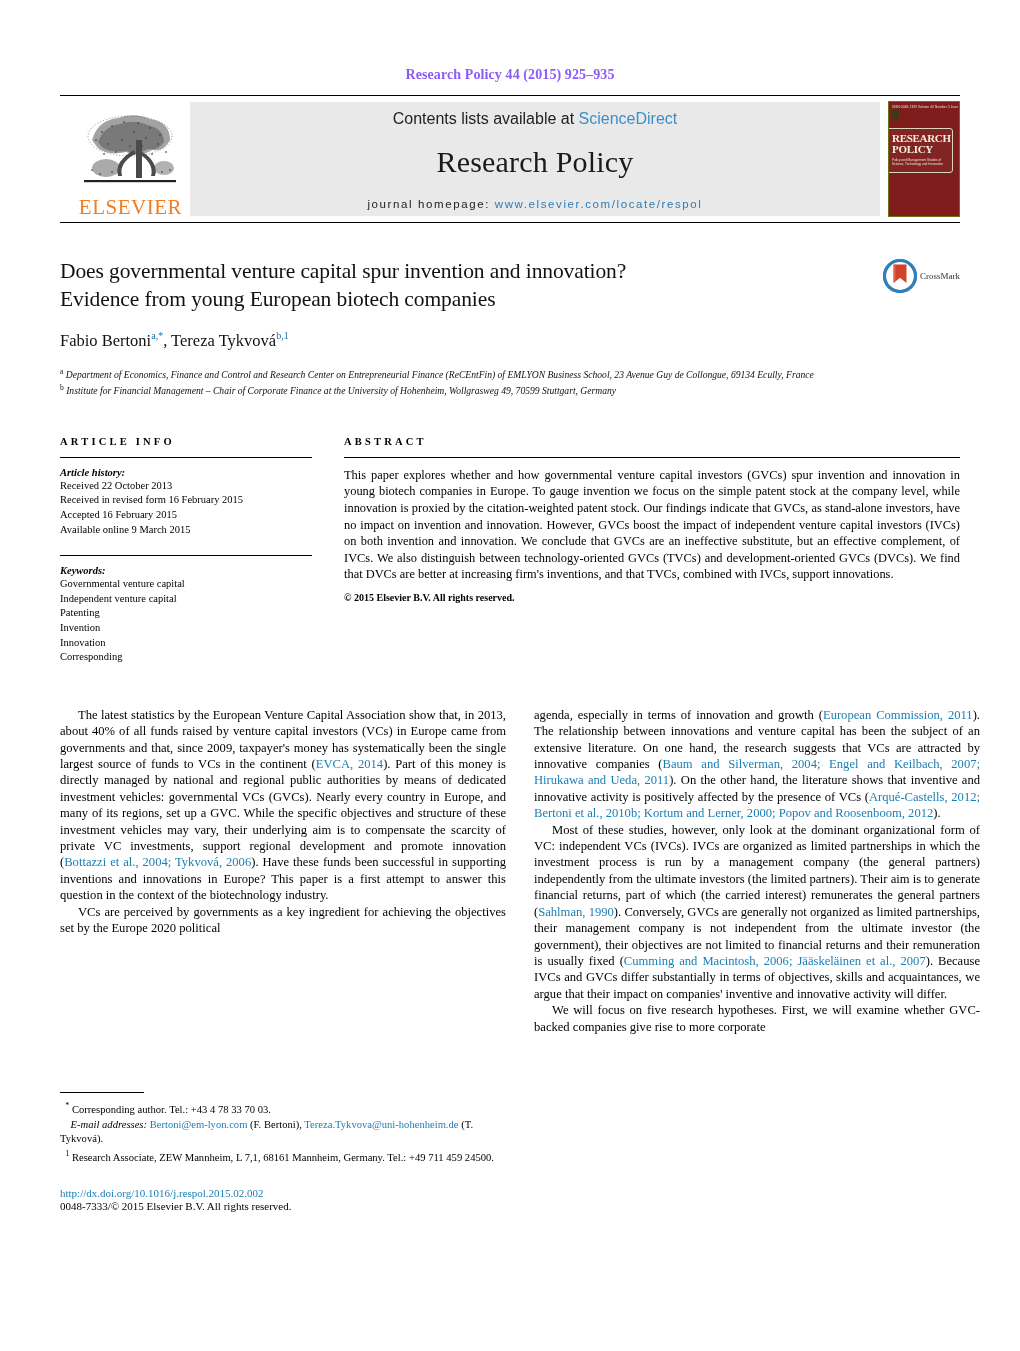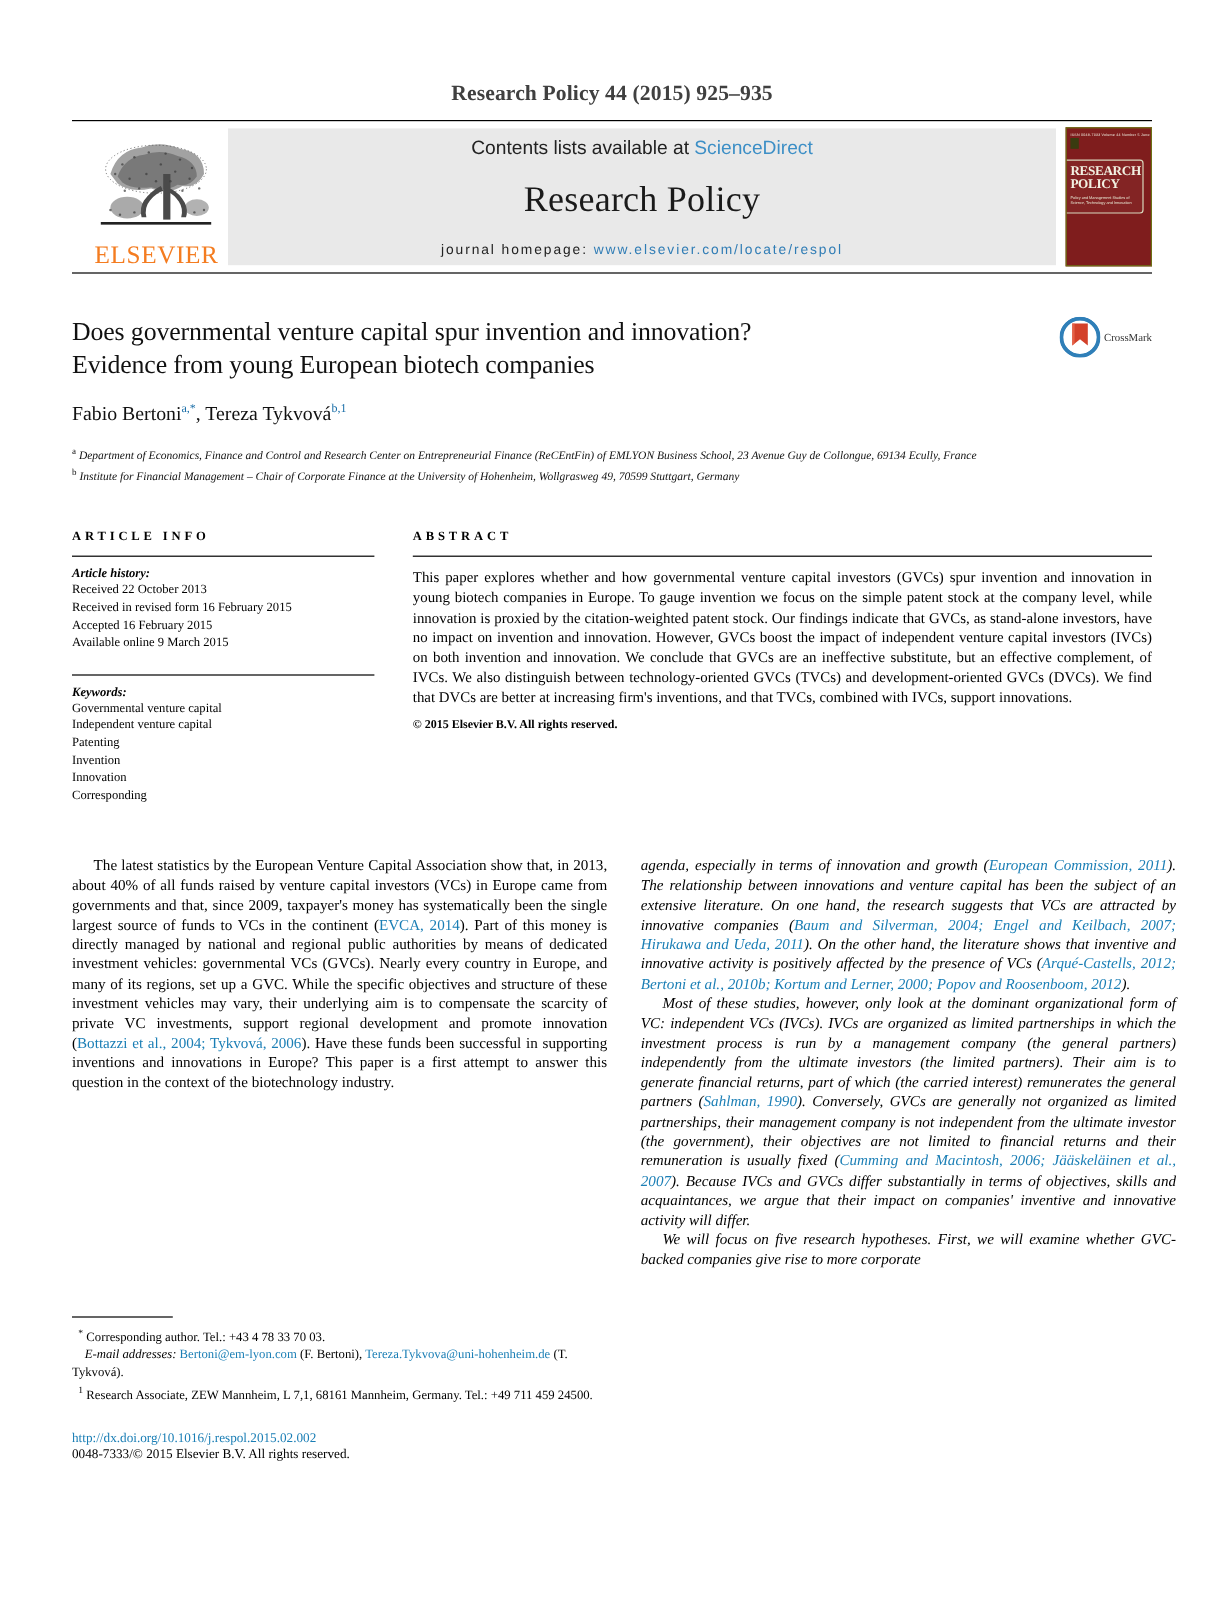--- a/index.html
+++ b/index.html
@@ -12,24 +12,24 @@
     color: #000000;
     position: relative;
     overflow: hidden;
   }
 
   .page { position: relative; width: 1020px; height: 1351px; padding: 0; }
 
   
   .running-head {
     text-align: center;
-    color: #404040;
-    font-family: "Liberation Serif", serif;
-    font-weight: bold;
-    font-size: 18px;
+    color: #8b5cf6;
+    font-family: "Liberation Serif", serif;
+    font-weight: bold;
+    font-size: 14px;
     letter-spacing: .1px;
     padding-top: 67px;
   }
 
   
   .masthead {
     margin: 12px 60px 0 60px;
     border-top: 1.6px solid #000;
     border-bottom: 1.6px solid #000;
     height: 128px;
@@ -222,21 +222,21 @@
   }
 
   
   .body-cols {
     margin: 42px 60px 0 60px;
     display: flex;
     gap: 28px;
     position: relative;
   }
   .bcol { width: 446px; flex: 0 0 446px; position: relative; }
-  .bcol.right { padding-top: 0; font-style: italic; }
+  .bcol.right { padding-top: 0; }
 
   .h1-num {
     font-family: "Liberation Serif", serif;
     font-weight: bold;
     font-size: 13px;
     margin: 0 0 17px 0;
   }
   p.body {
     font-family: "Liberation Serif", serif;
     font-size: 12.6px;
@@ -403,20 +403,21 @@
       <div class="abstract-body">This paper explores whether and how governmental venture capital investors (GVCs) spur invention and innovation in young biotech companies in Europe. To gauge invention we focus on the simple patent stock at the company level, while innovation is proxied by the citation-weighted patent stock. Our findings indicate that GVCs, as stand-alone investors, have no impact on invention and innovation. However, GVCs boost the impact of independent venture capital investors (IVCs) on both invention and innovation. We conclude that GVCs are an ineffective substitute, but an effective complement, of IVCs. We also distinguish between technology-oriented GVCs (TVCs) and development-oriented GVCs (DVCs). We find that DVCs are better at increasing firm's inventions, and that TVCs, combined with IVCs, support innovations.</div>
       <div class="copyright-line">© 2015 Elsevier B.V. All rights reserved.</div>
     </div>
   </div>
 
   <div class="body-cols">
 
     <div class="bcol left">
       <div class="left-col-wrap">
         <p class="body first">The latest statistics by the European Venture Capital Association show that, in 2013, about 40% of all funds raised by venture capital investors (VCs) in Europe came from governments and that, since 2009, taxpayer's money has systematically been the single largest source of funds to VCs in the continent (<span class="lnk">EVCA, 2014</span>). Part of this money is directly managed by national and regional public authorities by means of dedicated investment vehicles: governmental VCs (GVCs). Nearly every country in Europe, and many of its regions, set up a GVC. While the specific objectives and structure of these investment vehicles may vary, their underlying aim is to compensate the scarcity of private VC investments, support regional development and promote innovation (<span class="lnk">Bottazzi et al., 2004; Tykvová, 2006</span>). Have these funds been successful in supporting inventions and innovations in Europe? This paper is a first attempt to answer this question in the context of the biotechnology industry.</p>
+        <p class="body">VCs are perceived by governments as a key ingredient for achieving the objectives set by the Europe 2020 political</p>
 
         <div class="footnotes">
           <div class="fn-rule"></div>
           <div class="fn">
             &nbsp;&nbsp;<sup>*</sup>
             <span>Corresponding author. Tel.: +43 4 78 33 70 03.</span>
           </div>
           <div class="fn">
             &nbsp;&nbsp;&nbsp;&nbsp;<span class="ital">E-mail addresses:</span>
             <span class="lnk">Bertoni@em-lyon.com</span>

